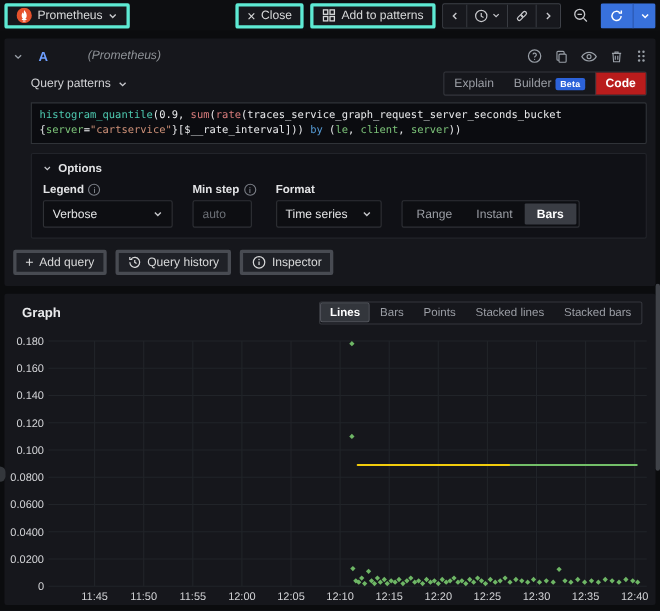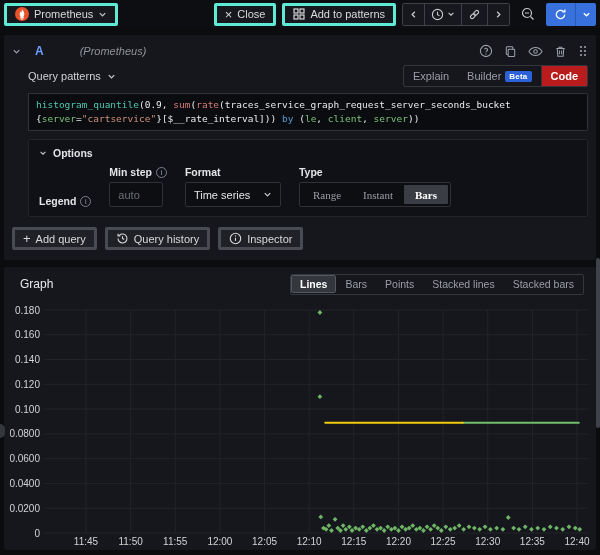--- a/index.html
+++ b/index.html
@@ -85,36 +85,36 @@
     color:#9aa0a8; font-size:7.5px; display:inline-flex; align-items:center;
     justify-content:center; font-weight:400; font-style:normal; }
   .select, .tinput {
     height:25px; background:#0d0e12; border:1px solid #2f3136; border-radius:2px;
     color:#e3e4e6; display:flex; align-items:center; padding:0 8px; font-size:11px;
     cursor:pointer; justify-content:space-between; gap:10px;
   }
   .select.w-legend { width:118px; } .select.w-format { width:96px; }
   .tinput { width:54px; color:#6c7077; cursor:text; }
   .radio-group { display:flex; height:25px; border:1px solid #2f3136;
-    border-radius:2px; background:#0d0e12; padding:2px;font-family:Liberation Serif, serif; }
+    border-radius:2px; background:#0d0e12; padding:2px; }
   .rg-item { display:flex; align-items:center; padding:0 11px; color:#9b9ea5;
     font-size:11px; cursor:pointer; border-radius:1px; }
   .rg-item.selected { background:#3a3d44; color:#fff; font-weight:700; }
   .toggle { width:29px; height:16px; border-radius:9px; background:#3871dc;
     position:relative; cursor:pointer; margin-bottom:4px; }
   .toggle .knob { position:absolute; right:2px; top:2px; width:12px; height:12px;
     background:#fff; border-radius:50%; }
   
   .actions-row { display:flex; gap:8px; margin:10px 0 2px 0; }
   .actions-row .btn { background:#1f2127; border-color:#484b52; }
   
   .graph-panel { margin-top:7px; padding:5px 0 2px 0; }
   .gp-header { height:24px; display:flex; align-items:center;
     justify-content:space-between; padding:0 12px 0 16px; }
-  .gp-title { font-size:12px; font-weight:400; color:#e9eaec;text-align:center; }
+  .gp-title { font-size:12px; font-weight:700; color:#e9eaec;text-align:center; }
   .gtabs { display:flex; align-items:center; height:21px; border:1px solid #34363c;
     border-radius:2px; padding:1px; gap:2px; }
   .gtab { padding:2px 8px; color:#9b9ea5; font-size:10.5px; cursor:pointer; border-radius:1px; }
   .gtab.selected { background:#33363c; color:#fff; font-weight:700;
     outline:1px solid #55585f; }
   
   .scroll-thumb { position:absolute; right:0; top:258px; width:4px; height:170px;
     background:#3f4248; border-radius:2px; }
   .pane-handle { position:absolute; left:0; top:424px; width:5px; height:14px;
     background:#34373c; border-radius:0 7px 7px 0; }
@@ -315,20 +315,28 @@
           </svg>
         </span>
       <span>Options</span>
     </div>
     <div class="opt-fields">
       <div class="field">
         <span class="field-label">
           <span>Legend</span>
           <span class="info-ic">i</span>
         </span>
+        <span class="select w-legend">
+          <span>Verbose</span>
+          <span>
+              <svg class="icon" width="9" height="9" viewBox="0 0 10 10">
+                <path d="M2 3.5 5 6.5 8 3.5" fill="none" stroke="#c7c8cc" stroke-width="1.4"></path>
+              </svg>
+            </span>
+        </span>
       </div>
       <div class="field">
         <span class="field-label">
           <span>Min step</span>
           <span class="info-ic">i</span>
         </span>
         <span class="tinput">auto</span>
       </div>
       <div class="field">
         <span class="field-label">
@@ -337,23 +345,20 @@
         <span class="select w-format">
           <span>Time series</span>
           <span>
               <svg class="icon" width="9" height="9" viewBox="0 0 10 10">
                 <path d="M2 3.5 5 6.5 8 3.5" fill="none" stroke="#c7c8cc" stroke-width="1.4"></path>
               </svg>
             </span>
         </span>
       </div>
       <div class="field">
-        <span class="field-label">
-          <span>Type</span>
-        </span>
         <div class="radio-group">
             <span class="rg-item">Range</span>
             <span class="rg-item">Instant</span>
             <span class="rg-item selected">Bars</span>
           </div>
       </div>
     </div>
   </div>
 
   <div class="actions-row">

